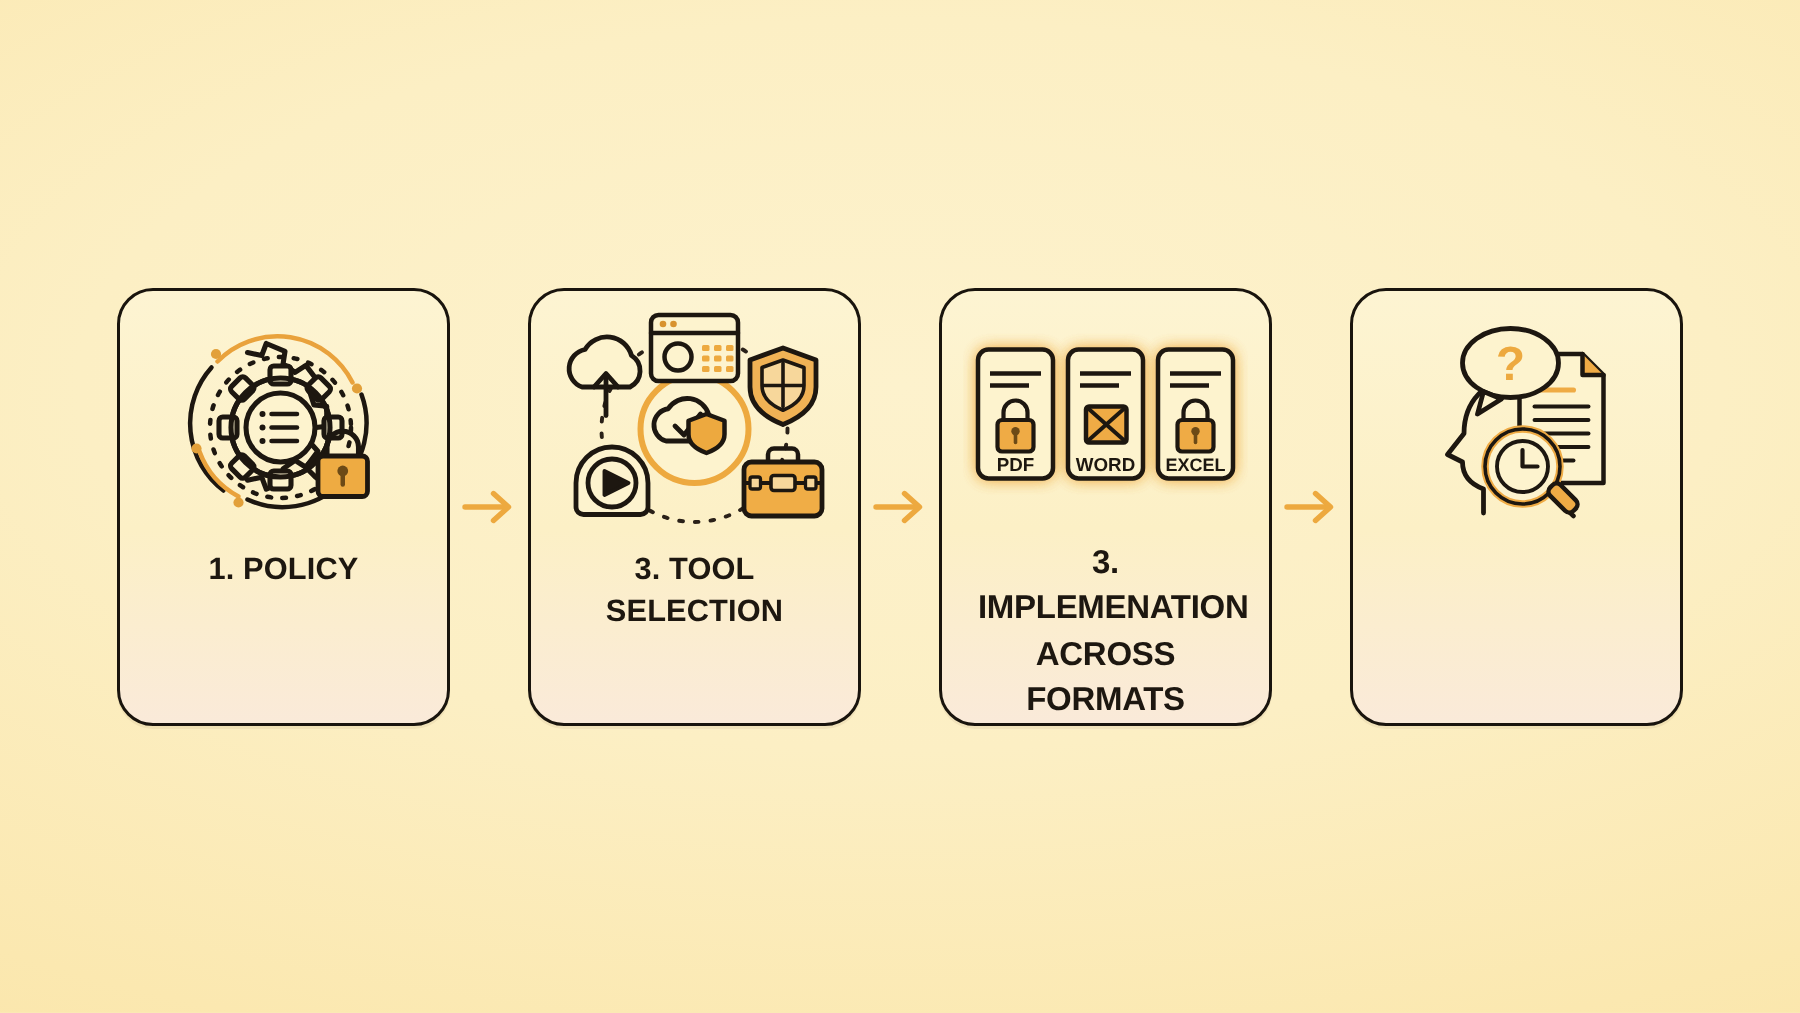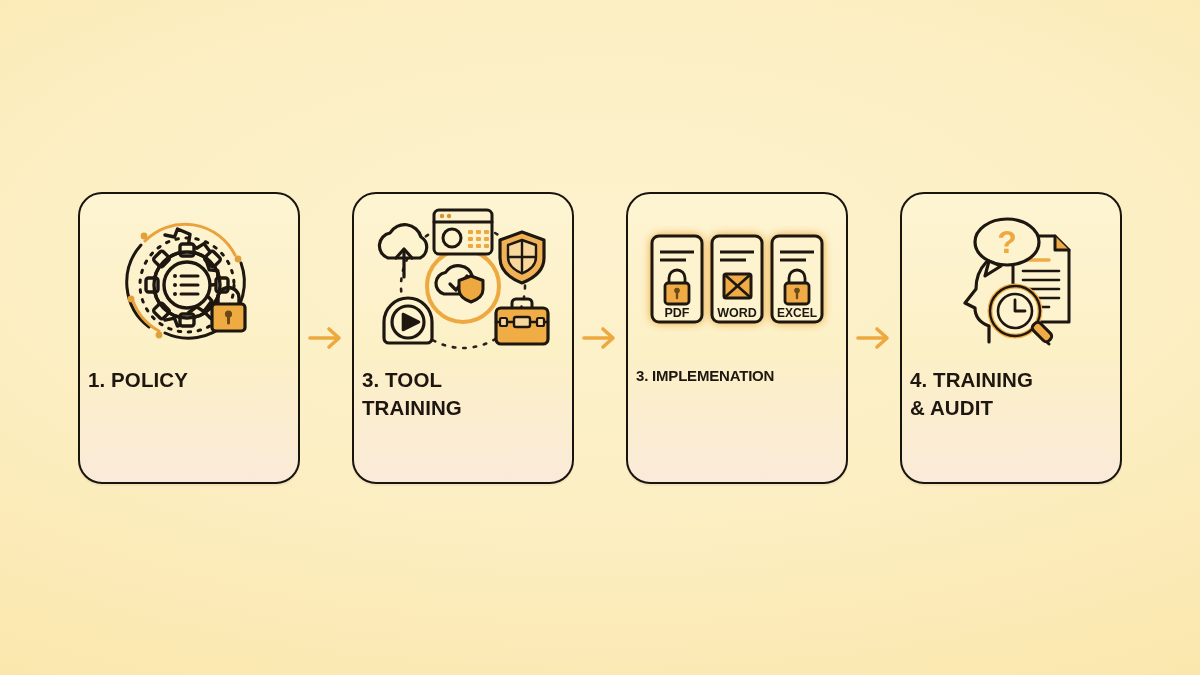--- a/index.html
+++ b/index.html
@@ -52,29 +52,30 @@
     height: 172px;
     width: 100%;
     display: flex;
     align-items: center;
     justify-content: center;
     padding-top: 8px;
     box-sizing: border-box;
   }
   .card .caption {
     width: 100%;
+    text-align: center;
     font-size: 20.5px;
     font-weight: 700;
     letter-spacing: 0.1px;
     line-height: 1.38;
     color: #1d1710;
-    padding: 0 8px;
+    padding: 0 24px;
     box-sizing: border-box;
   }
-  .card.wide .caption { font-size: 15px; letter-spacing: -0.2px; }
+  .card.wide .caption { font-size: 22px; letter-spacing: -0.2px; }
 
   .arrow {
     width: 52px;
     height: 40px;
     display: flex;
     align-items: center;
     justify-content: center;
     flex: 0 0 auto;
   }
 </style>
@@ -214,21 +215,21 @@
             <g>
               <path d="M10 118 a24 24 0 0 1 48 0 v16 a5 5 0 0 1 -5 5 h-38 a5 5 0 0 1 -5 -5 z" fill="#fdf3ce" stroke="#1d1710" stroke-width="3.2"></path>
               <circle cx="34" cy="118" r="16" fill="#fdf3ce" stroke="#1d1710" stroke-width="3.2"></circle>
               <polygon points="29,110 45,118 29,126" fill="#1d1710" stroke="#1d1710" stroke-width="2.6"></polygon>
             </g>
           </g>
         </svg>
       </div>
       <div class="caption">
         <div>3. TOOL</div>
-        <div>TRAINING</div>
+        <div>SELECTION</div>
       </div>
     </div>
 
     <div class="arrow">
       <svg width="40" height="26" viewBox="0 0 40 26">
         <g stroke="#eda93f" stroke-width="3.6" fill="none" stroke-linecap="round" stroke-linejoin="round">
           <line x1="4" y1="13" x2="32" y2="13"></line>
           <polyline points="23,4 33,13 23,22"></polyline>
         </g>
       </svg>
@@ -278,20 +279,21 @@
             <path d="M147 60 v-6 a8 8 0 0 1 16 0 v6" stroke="#1d1710" stroke-width="2.8" fill="none"></path>
             <rect x="143" y="59" width="24" height="21" rx="3" fill="#efab45" stroke="#1d1710" stroke-width="2.8"></rect>
             <circle cx="155" cy="66.5" r="2.8" fill="#6c4a16"></circle>
             <path d="M155 68.5 v5.5" stroke="#6c4a16" stroke-width="2.4" stroke-linecap="round"></path>
             <text x="155" y="93" text-anchor="middle" font-family="Liberation Sans, sans-serif" font-size="12" font-weight="700" fill="#1d1710">EXCEL</text>
           </g>
         </svg>
       </div>
       <div class="caption">
         <div>3. IMPLEMENATION</div>
+        <div>ACROSS FORMATS</div>
       </div>
     </div>
 
     <div class="arrow">
       <svg width="40" height="26" viewBox="0 0 40 26">
         <g stroke="#eda93f" stroke-width="3.6" fill="none" stroke-linecap="round" stroke-linejoin="round">
           <line x1="4" y1="13" x2="32" y2="13"></line>
           <polyline points="23,4 33,13 23,22"></polyline>
         </g>
       </svg>
@@ -319,20 +321,16 @@
 
             <circle cx="84" cy="97" r="25" fill="#fdf3ce" stroke="#efab45" stroke-width="5"></circle>
             <circle cx="84" cy="97" r="25" fill="none" stroke="#1d1710" stroke-width="2.4"></circle>
             <circle cx="84" cy="97" r="17" fill="none" stroke="#1d1710" stroke-width="2.6"></circle>
             <path d="M84 86 v11 h10" stroke="#1d1710" stroke-width="2.8" fill="none"></path>
             <line x1="102" y1="115" x2="118" y2="130" stroke="#1d1710" stroke-width="3"></line>
             <rect x="100" y="113" width="22" height="10" rx="4" fill="#efab45" stroke="#1d1710" stroke-width="3" transform="rotate(45 111 118)"></rect>
           </g>
         </svg>
       </div>
-      <div class="caption">
-        <div>4. TRAINING</div>
-        <div>&amp; AUDIT</div>
-      </div>
     </div>
 
   </div>
 </div>
 
 </body></html>

